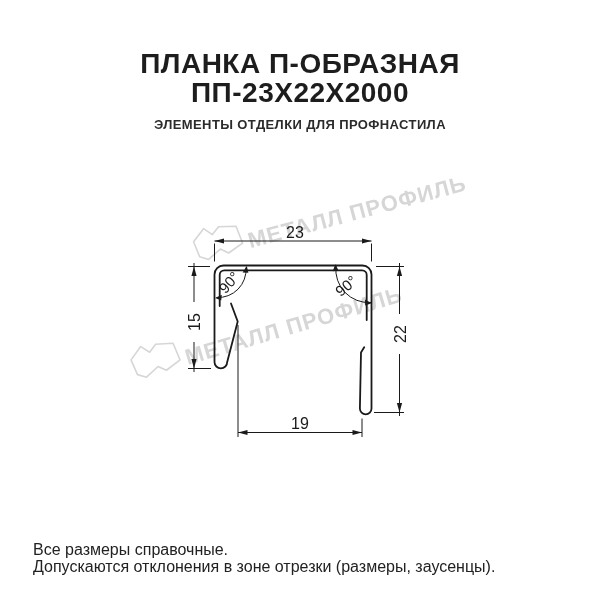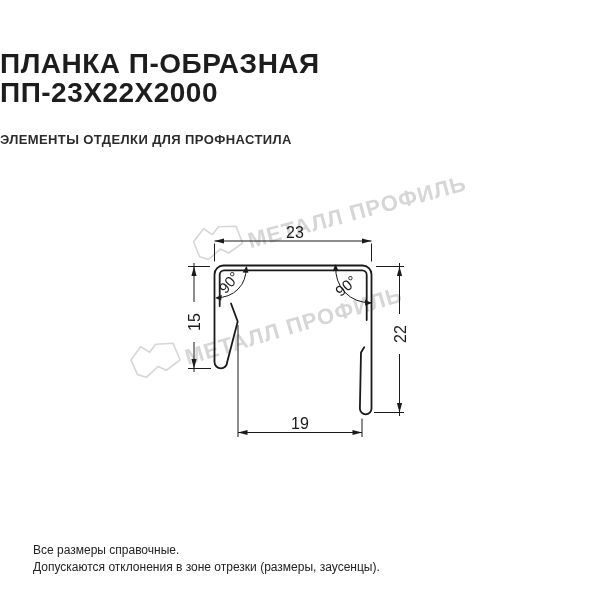--- a/index.html
+++ b/index.html
@@ -1,28 +1,28 @@
 <!DOCTYPE html>
 <html><head>
 <meta charset="utf-8">
 <style>
   html,body{margin:0;padding:0;}
   body{
     width:600px;height:600px;background:#ffffff;position:relative;overflow:hidden;
     font-family:"Liberation Sans", sans-serif;
   }
-  .header{position:absolute;top:50px;left:0;width:600px;}
+  .header{position:absolute;top:50px;left:0;width:600px;text-align:center;}
   .title-line{
     font-size:28px;font-weight:700;color:#1d1d1d;line-height:28.5px;letter-spacing:.5px;
   }
   .subtitle{
-    margin-top:25px;font-size:13px;font-weight:600;color:#2b2b2b;letter-spacing:.4px;
+    margin-top:10px;font-size:13px;font-weight:600;color:#2b2b2b;letter-spacing:.4px;
   }
   .drawing-svg{position:absolute;left:0;top:0;}
-  .footer{position:absolute;left:33px;top:542px;font-size:12px;color:#222222;line-height:16.5px;}
+  .footer{position:absolute;left:33px;top:542px;font-size:16px;color:#222222;line-height:16.5px;}
   .wm-text{font-size:22px;font-weight:700;letter-spacing:1px;fill:#d6d6d6;}
   .wm-shape{fill:none;stroke:#d6d6d6;stroke-width:1.6;stroke-linejoin:round;}
   .profile{fill:none;stroke:#1a1a1a;stroke-width:1.8;stroke-linecap:round;stroke-linejoin:round;}
   .dim{stroke:#1a1a1a;stroke-width:1;}
   .dim-arrow{fill:#1a1a1a;stroke:none;}
   .dim-text{font-size:16px;fill:#1a1a1a;}
   .angle-text{font-size:15px;fill:#1a1a1a;}
   .arc{fill:none;stroke:#1a1a1a;stroke-width:1;}
 </style>
 </head>

